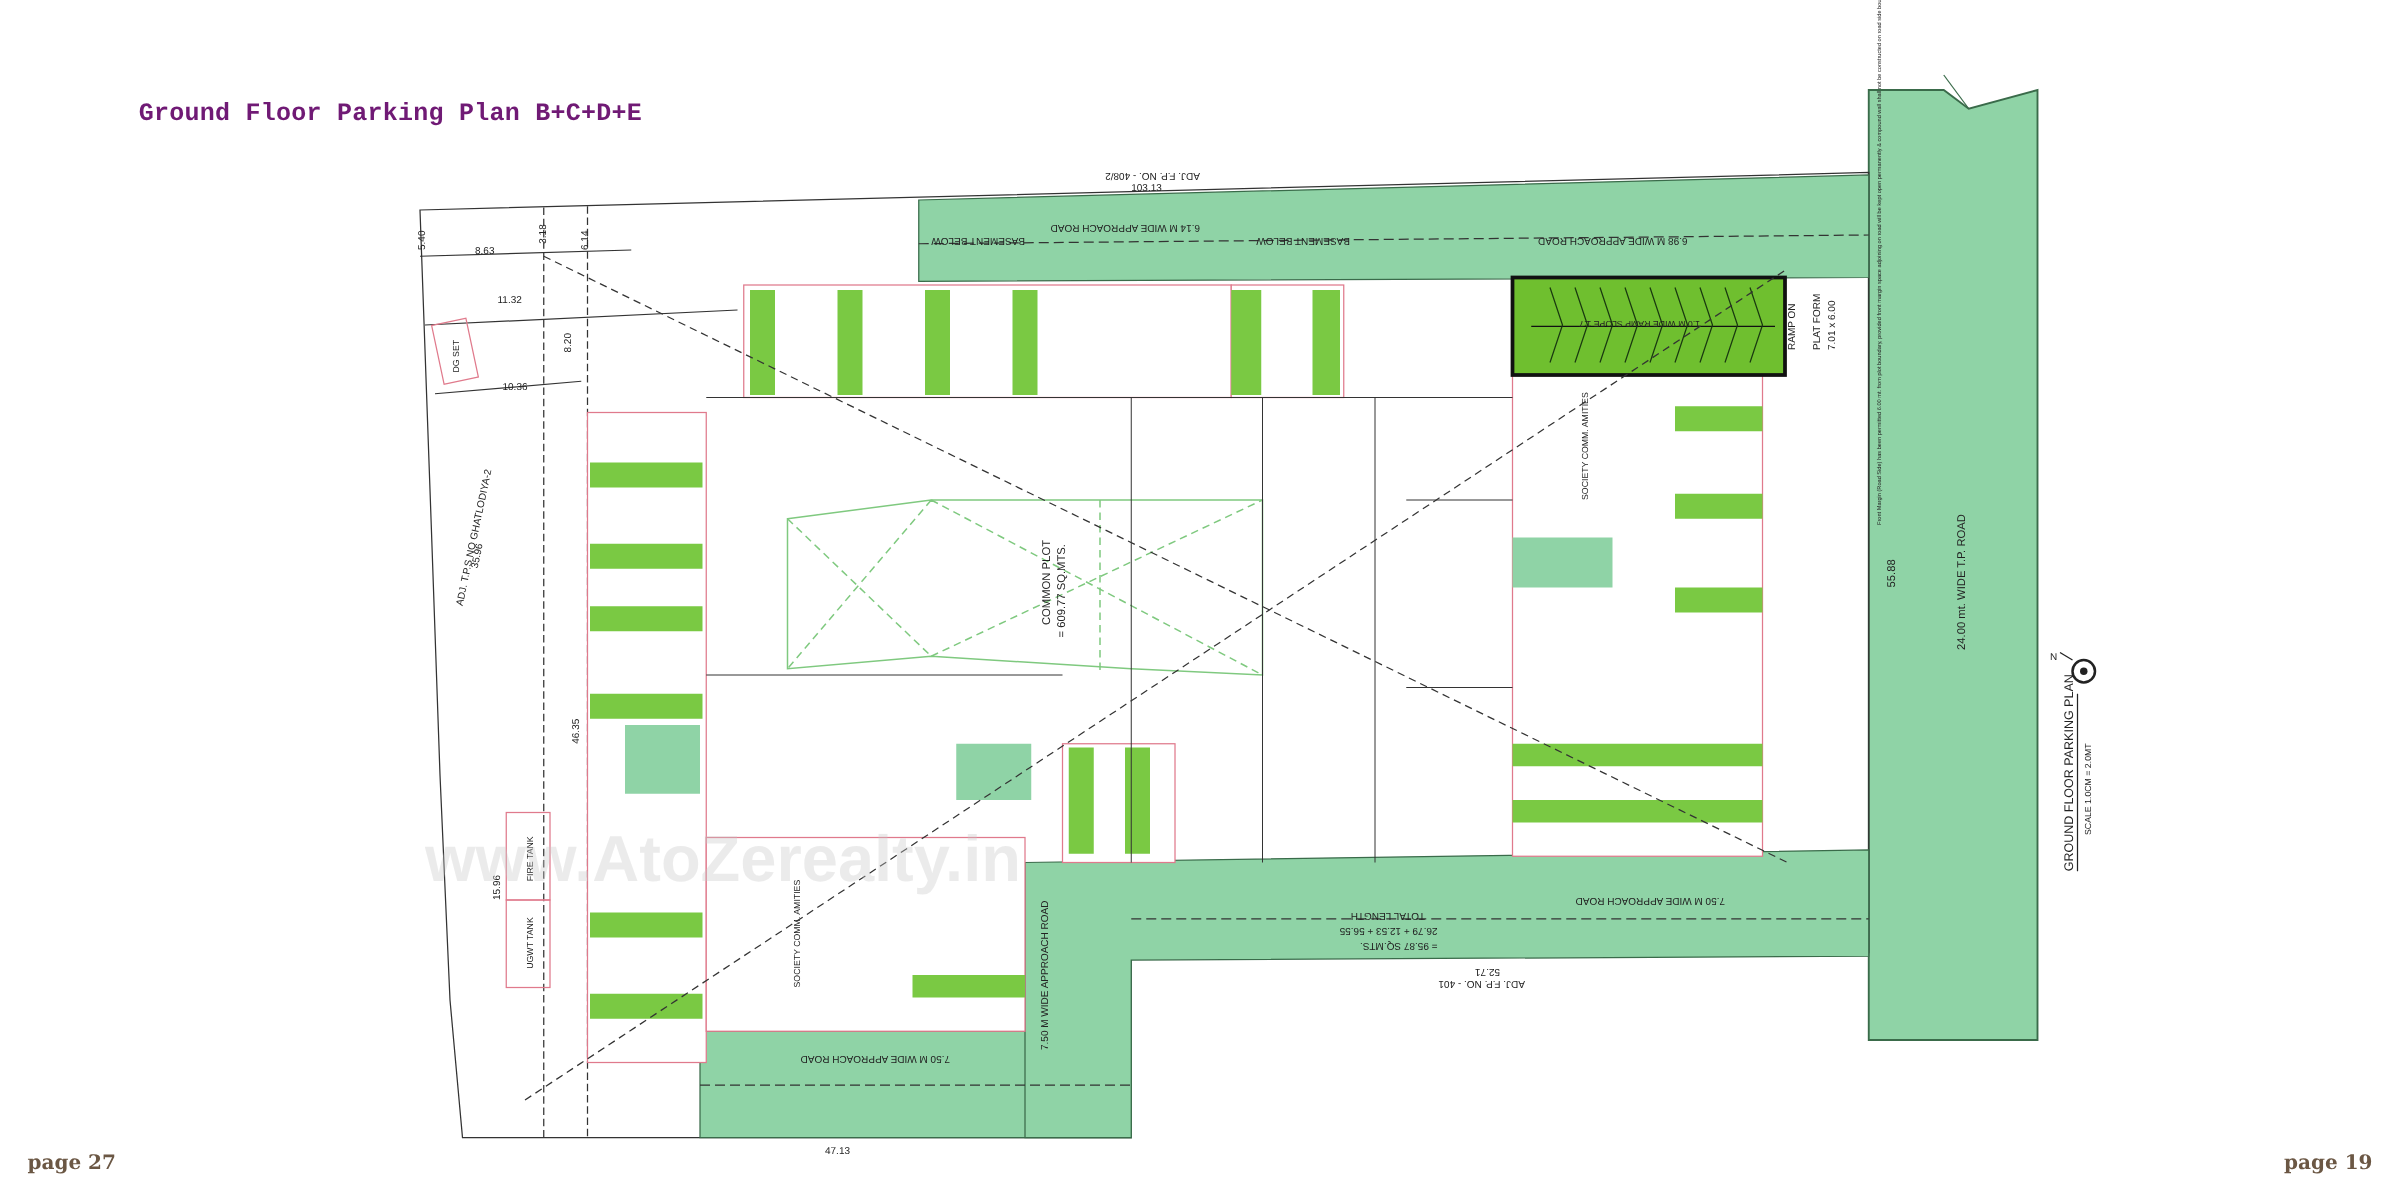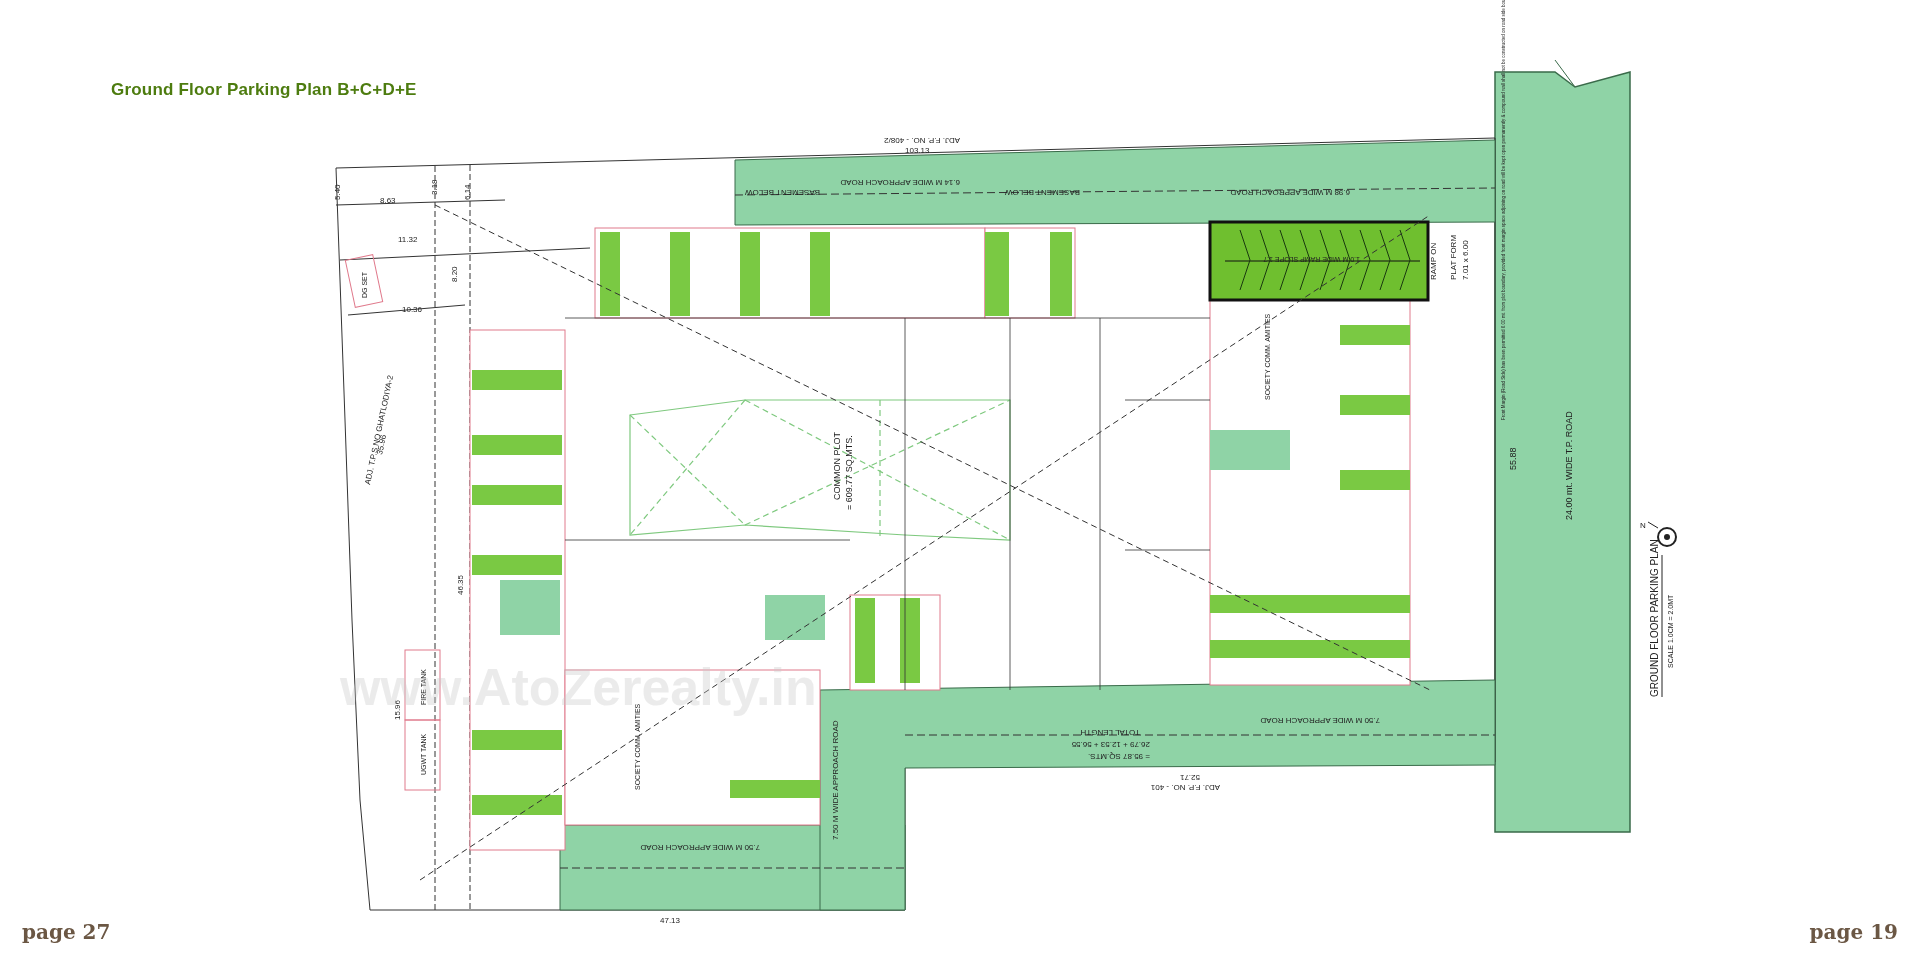--- a/index.html
+++ b/index.html
@@ -1,18 +1,18 @@
 <!DOCTYPE html>
 <html><head>
 <meta charset="utf-8">
 <style>
   html, body { margin:0; padding:0; background:#ffffff; }
   body { width:1920px; height:959px; position:relative; overflow:hidden; font-family:"DejaVu Serif", serif; }
-  .page-title { position:absolute; left:111px; top:80px; font-size:17px; font-weight:bold; color:#4d7c0f; font-family:Liberation Sans, sans-serif; letter-spacing:0.2px; }
-  .page-num { position:absolute; top:920px; font-size:20px; font-weight:bold; color:#6b5744; font-family:"DejaVu Serif", serif; }
+  .page-title { position:absolute; left:111px; top:80px; font-size:20px; font-weight:bold; color:#701a75; font-family:Liberation Mono, monospace; letter-spacing:0.2px; }
+  .page-num { position:absolute; top:920px; font-size:16px; font-weight:bold; color:#6b5744; font-family:"DejaVu Serif", serif; }
   .page-left { left:22px; }
   .page-right { right:22px; }
   .plan { position:absolute; left:0; top:0; width:1920px; height:959px; }
   .lbl { font-family:"Liberation Sans", sans-serif; fill:#222; }
   .watermark { font-family:"Liberation Sans", sans-serif; font-weight:bold; }
 </style>
 </head>
 <body>
 
 <div class="page-title">Ground Floor Parking Plan B+C+D+E</div>

